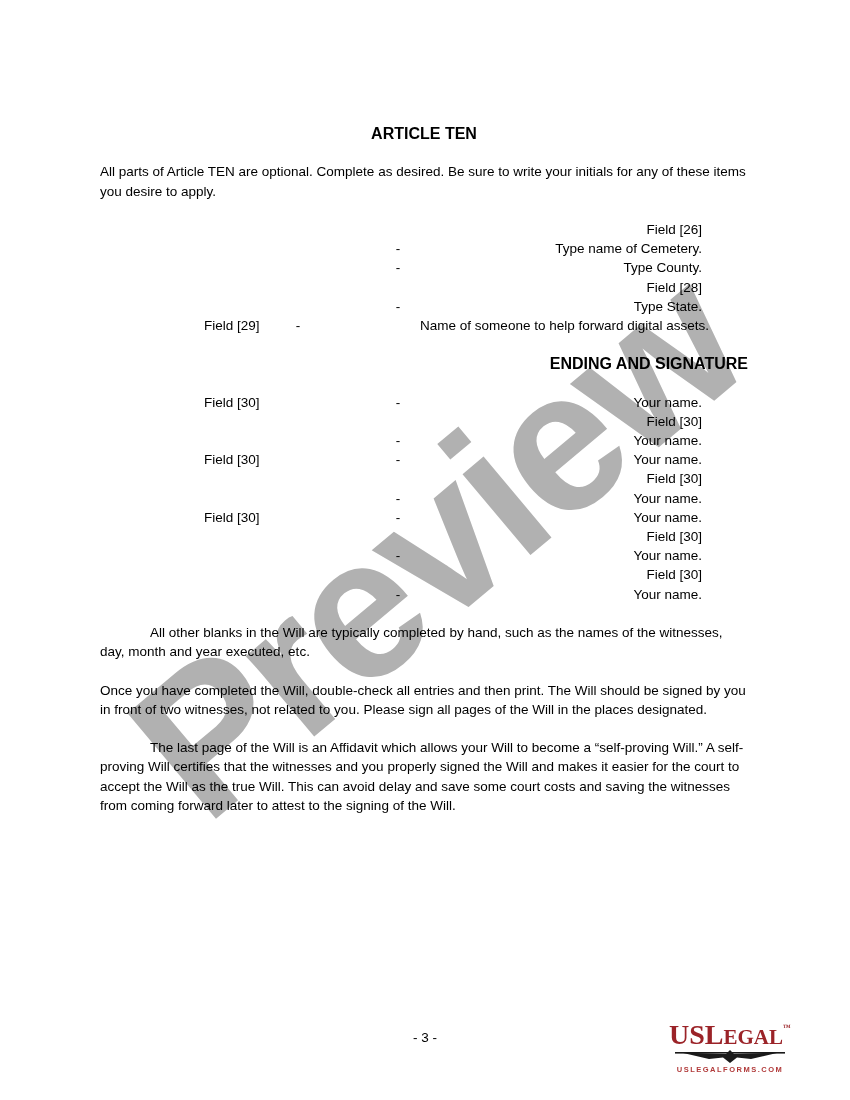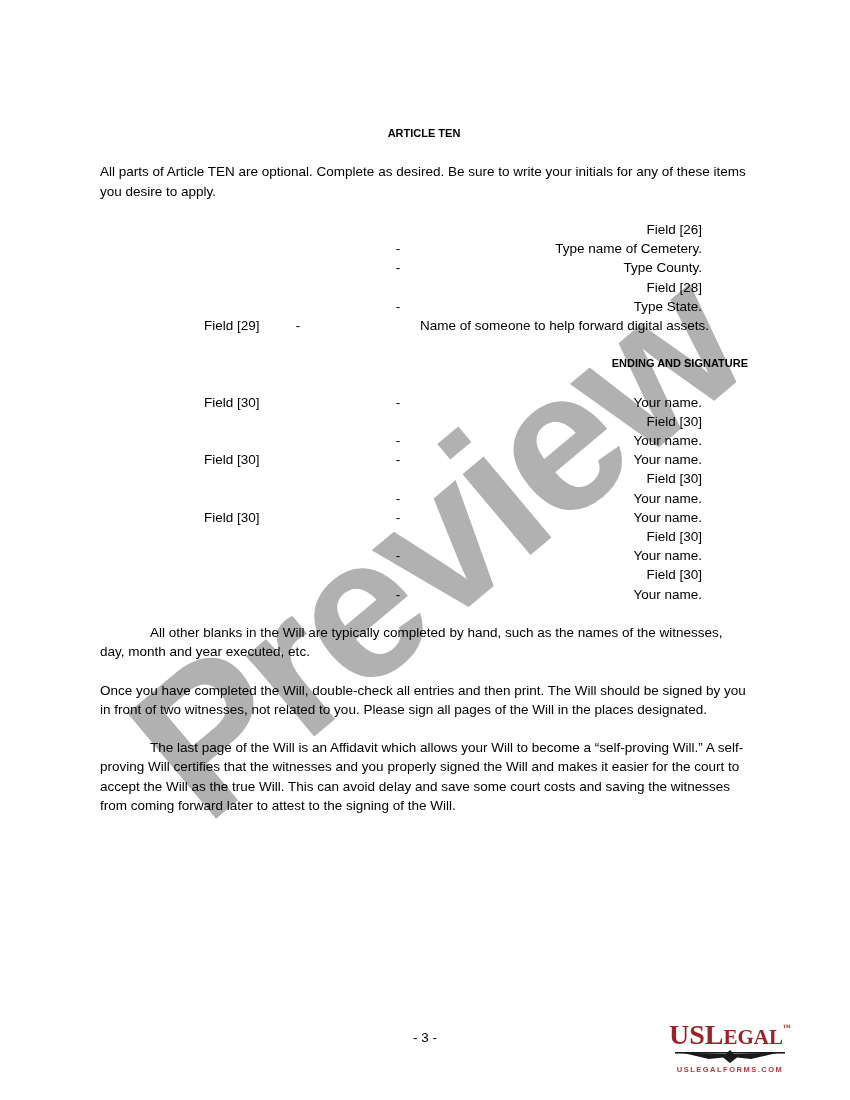--- a/index.html
+++ b/index.html
@@ -28,21 +28,21 @@
   .doc{
     position:absolute;
     left:100px;top:124px;
     width:648px;
     font-size:13.5px;
     line-height:19.2px;
     z-index:2;
   }
   .doc h1,.doc h2{
     margin:0;
-    font-size:11px;
+    font-size:16px;
     line-height:19.2px;
     font-weight:bold;
     text-align:center;
   }
   .doc h2{margin-top:19.2px;text-align:right;}
   .doc p{margin:19.2px 0 0 0;}
   .doc p.indent{text-indent:50px;}
   .fgroup{margin-top:19.2px;}
   .frow{position:relative;height:19.2px;}
   .frow .lbl{position:absolute;left:104px;}

